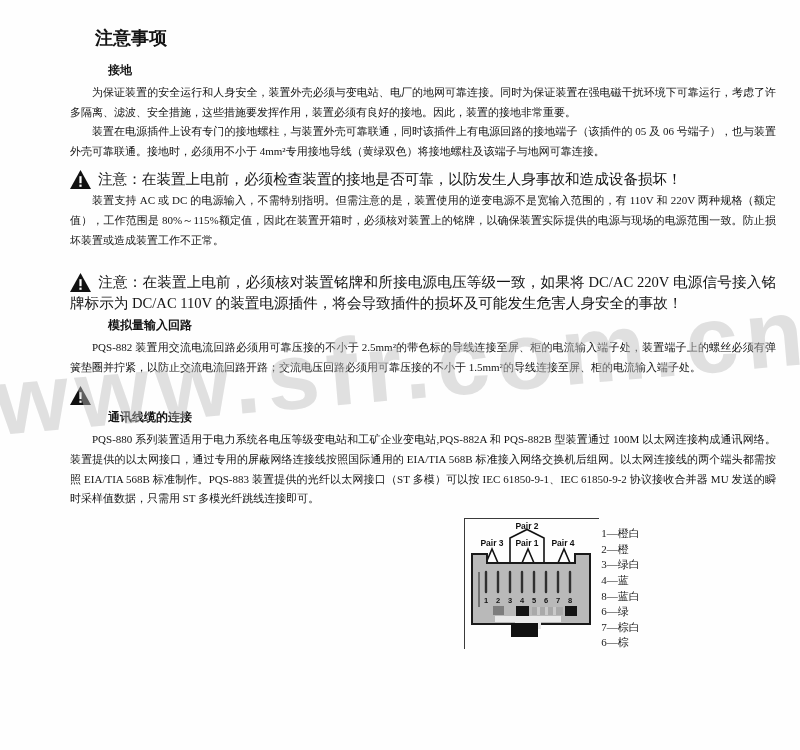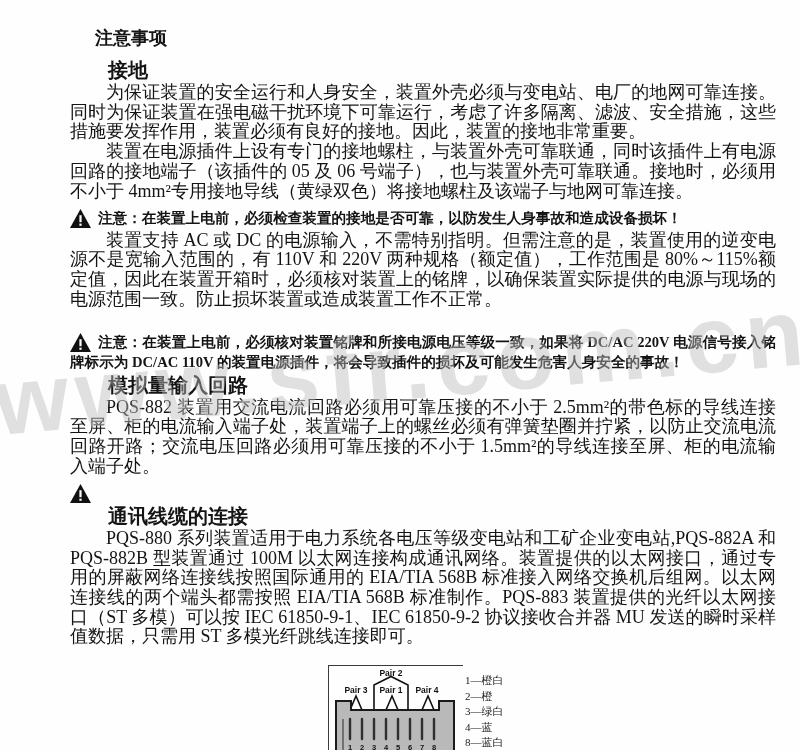--- a/index.html
+++ b/index.html
@@ -3,29 +3,29 @@
 <meta charset="utf-8">
 <style>
   html,body{margin:0;padding:0;}
   body{
     width:800px;height:750px;position:relative;overflow:hidden;
     background:#fefefe;color:#141414;
     font-family:"Liberation Serif","DejaVu Serif",serif;
   }
   .content{position:absolute;left:70px;top:24px;width:706px;z-index:1;}
   h1.doc-title{font-size:18px;font-weight:bold;margin:2px 0 10px 25px;line-height:24px;}
-  h2.sec-heading{font-size:20px;font-weight:bold;margin:2px 0 2px 38px;line-height:21px;}
-  p.body{font-size:18px;line-height:19.7px;text-align:justify;text-indent:2em;margin:0;font-family:Liberation Serif, serif;}
+  h2.sec-heading{font-size:12px;font-weight:bold;margin:2px 0 2px 38px;line-height:21px;}
+  p.body{font-size:11px;line-height:19.7px;text-align:justify;text-indent:2em;margin:0;font-family:Liberation Serif, serif;}
   p.warning{
     font-size:14.6px;font-weight:bold;line-height:20.5px;text-align:justify;
     margin:7px 0 2px 0;
   }
   .warn-tri{vertical-align:-5px;margin-right:7px;}
-  .warning .warn-text{font-weight:bold;}
-  .diagram{display:flex;align-items:flex-start;margin-left:258px;margin-top:18px;}
+  .warning .warn-text{font-weight:normal;}
+  .diagram{display:flex;align-items:flex-start;margin-left:258px;margin-top:9px;justify-content:center;}
   .figure-box{
     width:134px;border-top:1px solid #3a3a3a;border-left:1px solid #3a3a3a;
     padding:0;
   }
   .legend{margin-top:8px;margin-left:2px;}
   .legend-item{
     font-size:11px;line-height:15.6px;white-space:nowrap;
     font-family:"Liberation Serif","DejaVu Serif",serif;color:#1a1a1a;
   }
   .watermark{

